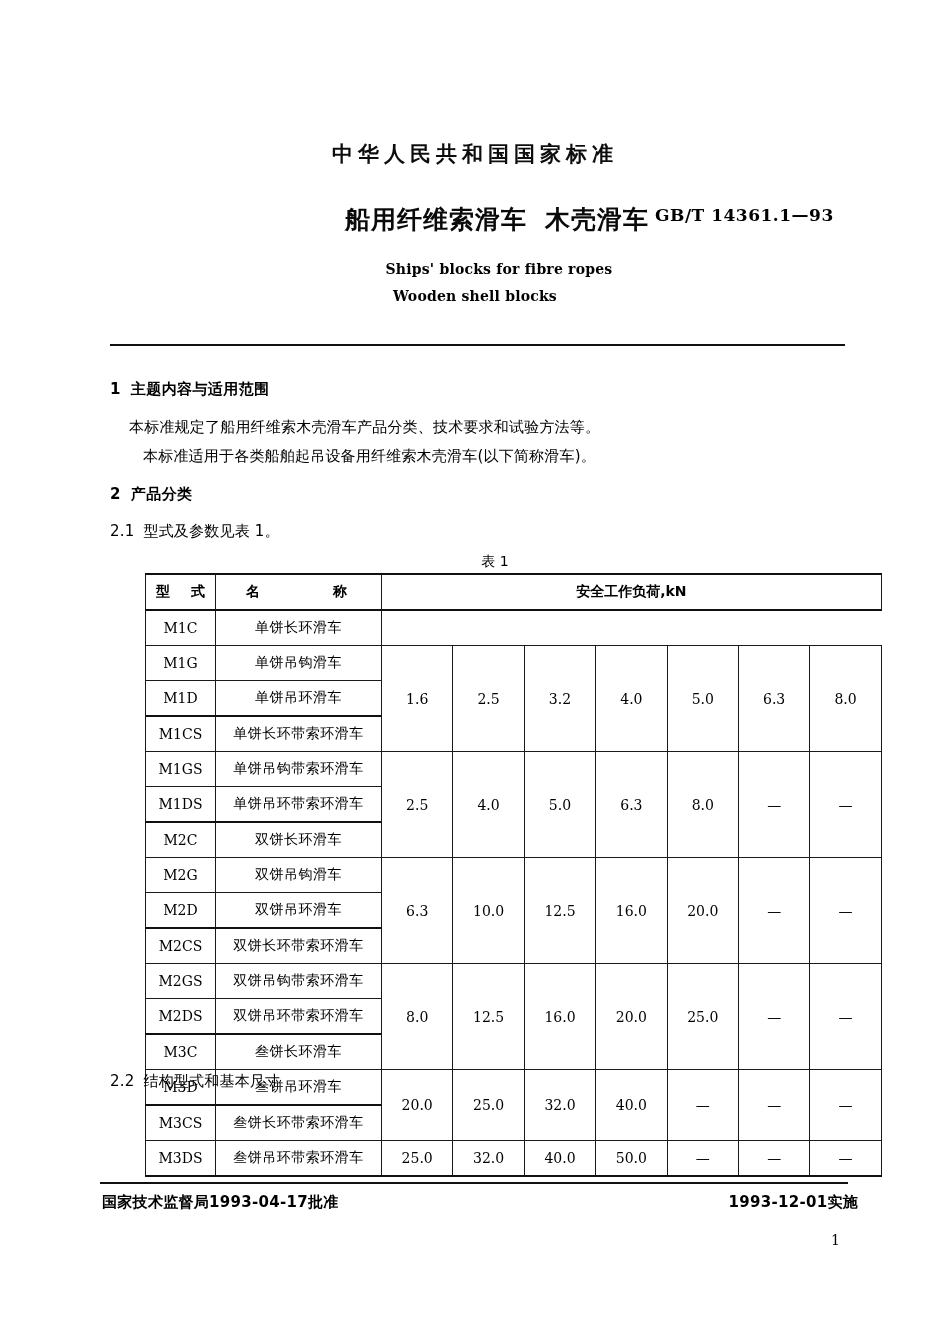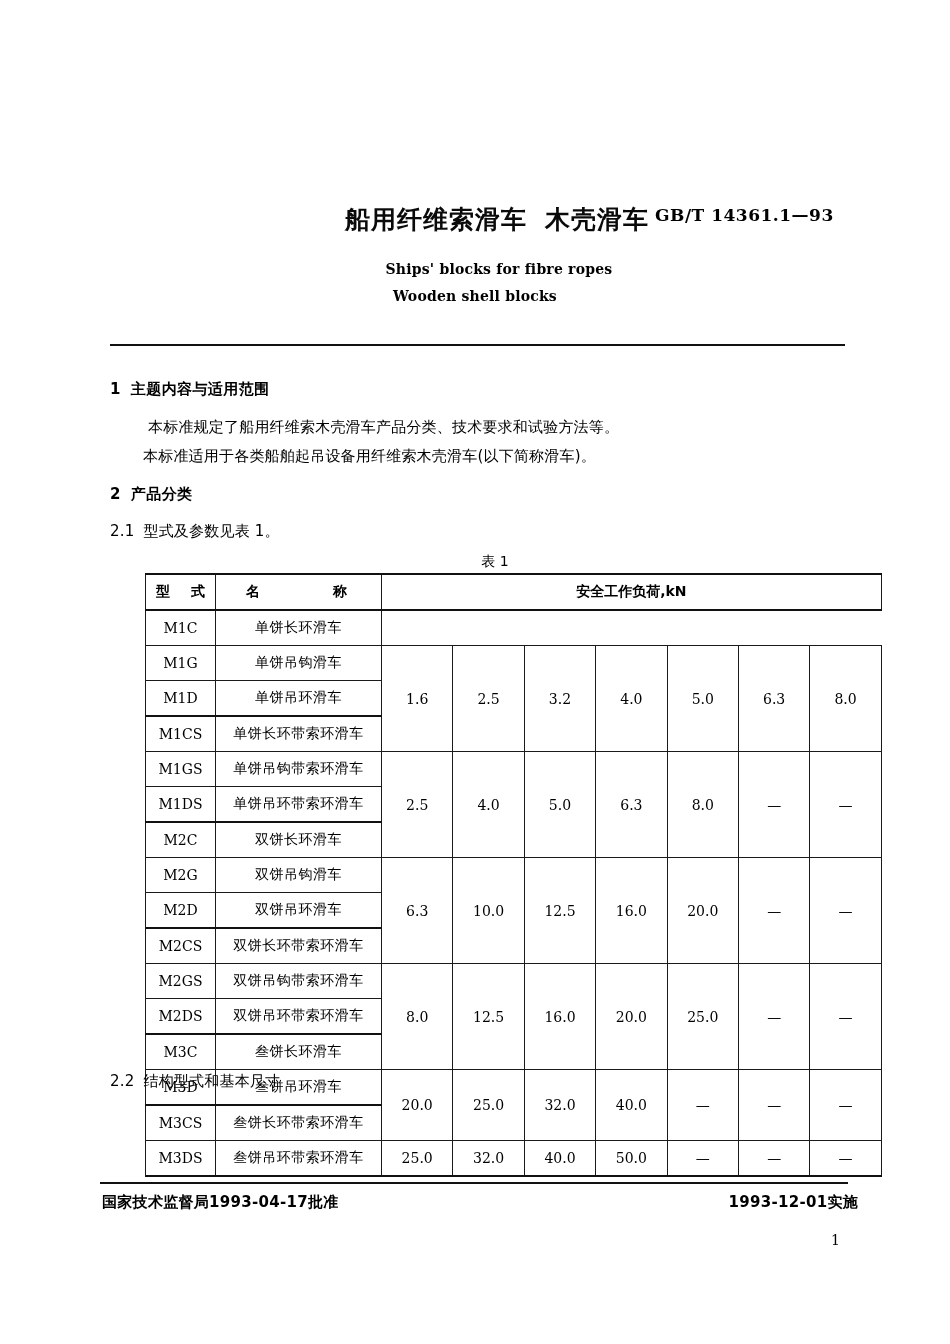--- a/index.html
+++ b/index.html
@@ -115,21 +115,21 @@
     font-size: 15px;
     letter-spacing: 0.2px;
     white-space: nowrap;
   }
   .subsec .num {
     display: inline-block;
     margin-right: 9px;
   }
 
   #sec1      { left: 110px; top: 380px; }
-  #para1a    { left: 148px; top: 418px; text-align: center; }
+  #para1a    { left: 129px; top: 418px; text-align: center; }
   #para1b    { left: 143px; top: 447px; }
   #sec2      { left: 110px; top: 485px; }
   #sec21     { left: 110px; top: 522px; }
   #sec22     { left: 110px; top: 1072px; }
   #sec221    { left: 110px; top: 1104px; }
 
   .table-caption {
     position: absolute;
     left: 0;
     top: 553px;
@@ -226,20 +226,23 @@
     top: 1232px;
     font-family: "DejaVu Serif", "Liberation Serif", serif;
     font-size: 14px;
   }
 </style>
 </head>
 <body>
 
 <div class="page">
 
+  <div class="masthead">
+    <div class="national-standard">中华人民共和国国家标准</div>
+  </div>
 
   <div class="title-block">
     <div class="doc-title">
       <span>船用纤维索滑车</span><span class="gap"></span><span>木壳滑车</span>
     </div>
     <div class="std-number">GB/T 14361.1—93</div>
     <div class="en-title-1">Ships' blocks for fibre ropes</div>
     <div class="en-title-2">Wooden shell blocks</div>
   </div>
 

